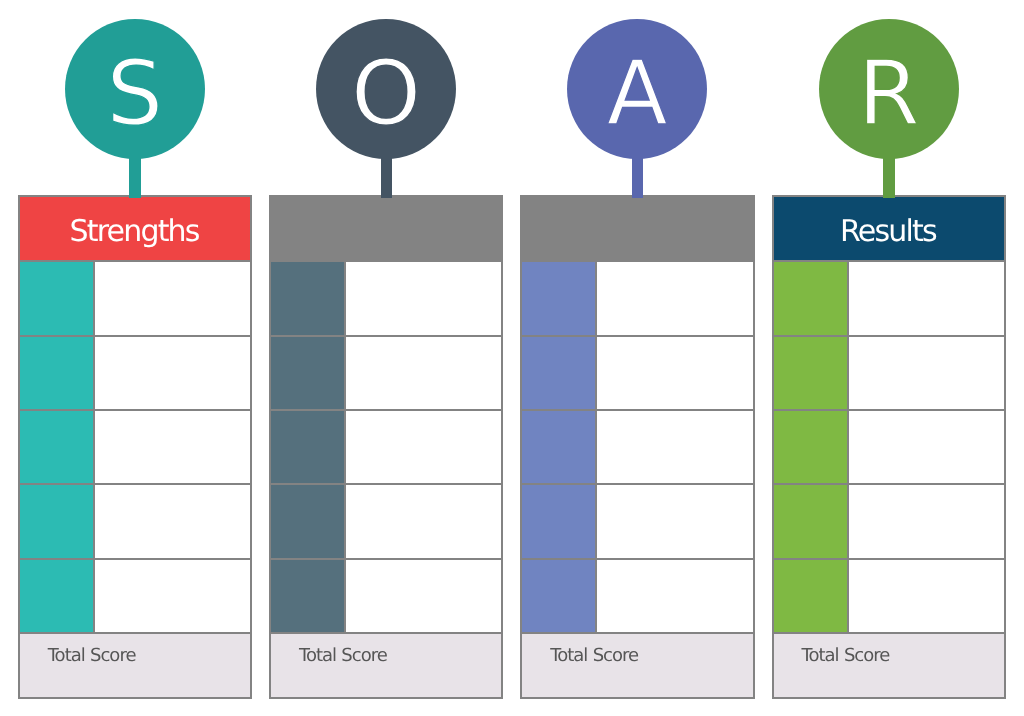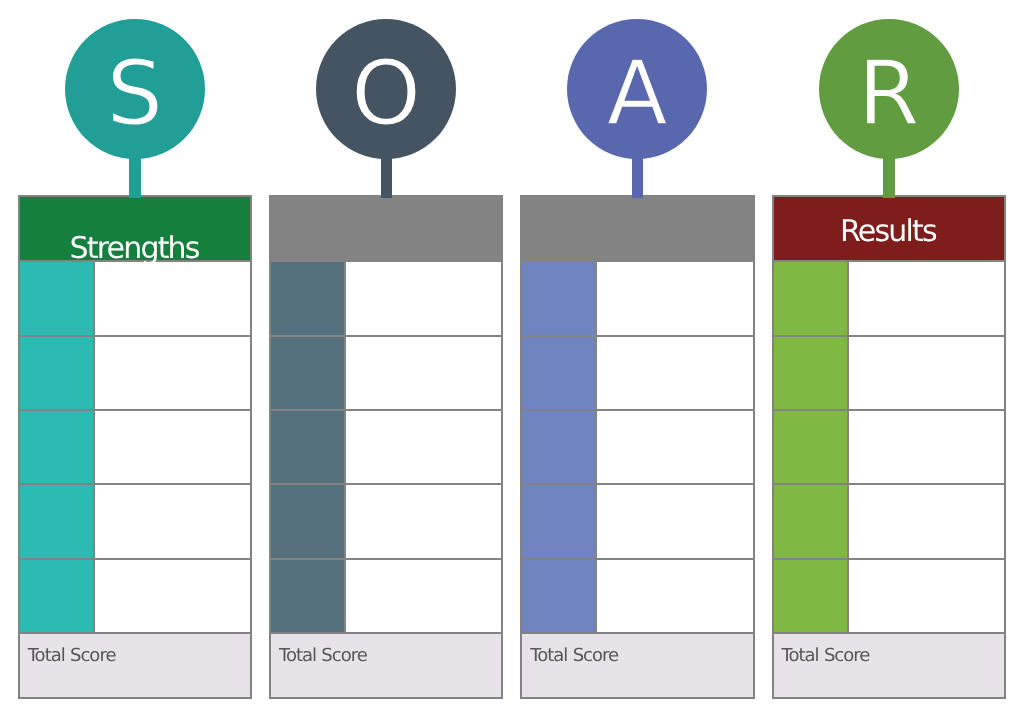--- a/index.html
+++ b/index.html
@@ -33,34 +33,34 @@
          display:flex;align-items:center;justify-content:center;}
   .thead-label{color:#ffffff;font-size:30px;line-height:1;letter-spacing:-1.8px;
                position:relative;top:4px;left:-0.9px;white-space:nowrap;transform:translateZ(0);}
 
   .marker{left:2px;width:73px;height:72.4px;}
   .value {left:77px;width:155.5px;height:72.4px;background:#ffffff;}
   .r0{top:67.6px}.r1{top:142px}.r2{top:216.4px}.r3{top:290.8px}.r4{top:365.2px}
 
   .ttotal{left:2px;top:439.6px;width:230.5px;height:62.9px;display:flex;align-items:center;}
   .ttotal-label{font-size:18px;letter-spacing:-1px;word-spacing:0.6px;padding-left:8px;
-                position:relative;top:-10.5px;white-space:nowrap;transform:translateZ(0);}
+                position:relative;top:-10.5px;white-space:nowrap;transform:translateZ(0);margin-left:20px;}
 </style>
 </head>
 <body style="background: rgb(255, 255, 255);">
 
 <div id="stage">
 
   <div class="col col-s">
     <div class="stem" style="background: rgb(33, 158, 150);"></div>
     <div class="badge" style="background: rgb(33, 158, 150);">
       <span class="badge-letter" style="-webkit-text-stroke: 1.3px rgb(33, 158, 150);">S</span>
     </div>
     <div class="tbl" style="background: rgb(131, 131, 131);">
-      <div class="cell thead" style="background: #15803d; align-items: flex-end;">
+      <div class="cell thead" style="background: #ef4444;">
         <span class="thead-label">Strengths</span>
       </div>
       <div class="cell marker r0" style="background: rgb(44, 187, 179);"></div>
       <div class="cell value  r0" style="background: rgb(255, 255, 255);"></div>
       <div class="cell marker r1" style="background: rgb(44, 187, 179);"></div>
       <div class="cell value  r1" style="background: rgb(255, 255, 255);"></div>
       <div class="cell marker r2" style="background: rgb(44, 187, 179);"></div>
       <div class="cell value  r2" style="background: rgb(255, 255, 255);"></div>
       <div class="cell marker r3" style="background: rgb(44, 187, 179);"></div>
       <div class="cell value  r3" style="background: rgb(255, 255, 255);"></div>
@@ -115,21 +115,21 @@
       </div>
     </div>
   </div>
 
   <div class="col col-r">
     <div class="stem" style="background: rgb(97, 156, 65);"></div>
     <div class="badge" style="background: rgb(97, 156, 65);">
       <span class="badge-letter" style="-webkit-text-stroke: 1.3px rgb(97, 156, 65);">R</span>
     </div>
     <div class="tbl" style="background: rgb(131, 131, 131);">
-      <div class="cell thead" style="background: #7f1d1d;">
+      <div class="cell thead" style="background: #0c4a6e;">
         <span class="thead-label">Results</span>
       </div>
       <div class="cell marker r0" style="background: rgb(127, 185, 67);"></div>
       <div class="cell value  r0" style="background: rgb(255, 255, 255);"></div>
       <div class="cell marker r1" style="background: rgb(127, 185, 67);"></div>
       <div class="cell value  r1" style="background: rgb(255, 255, 255);"></div>
       <div class="cell marker r2" style="background: rgb(127, 185, 67);"></div>
       <div class="cell value  r2" style="background: rgb(255, 255, 255);"></div>
       <div class="cell marker r3" style="background: rgb(127, 185, 67);"></div>
       <div class="cell value  r3" style="background: rgb(255, 255, 255);"></div>

